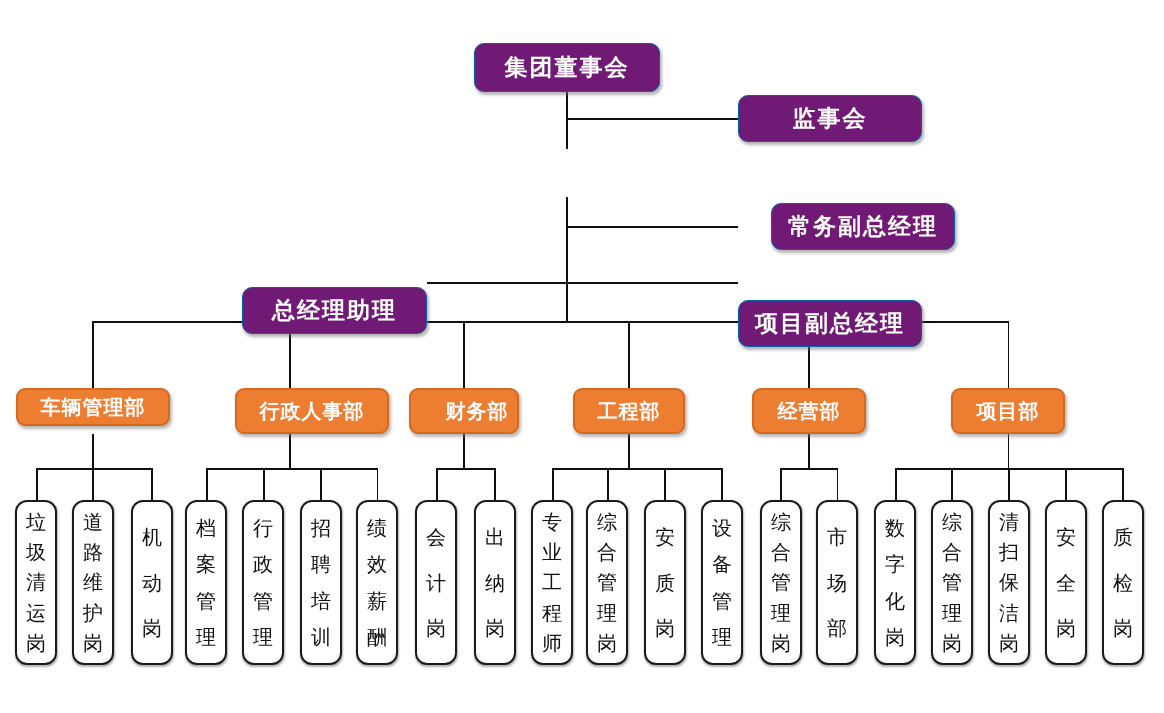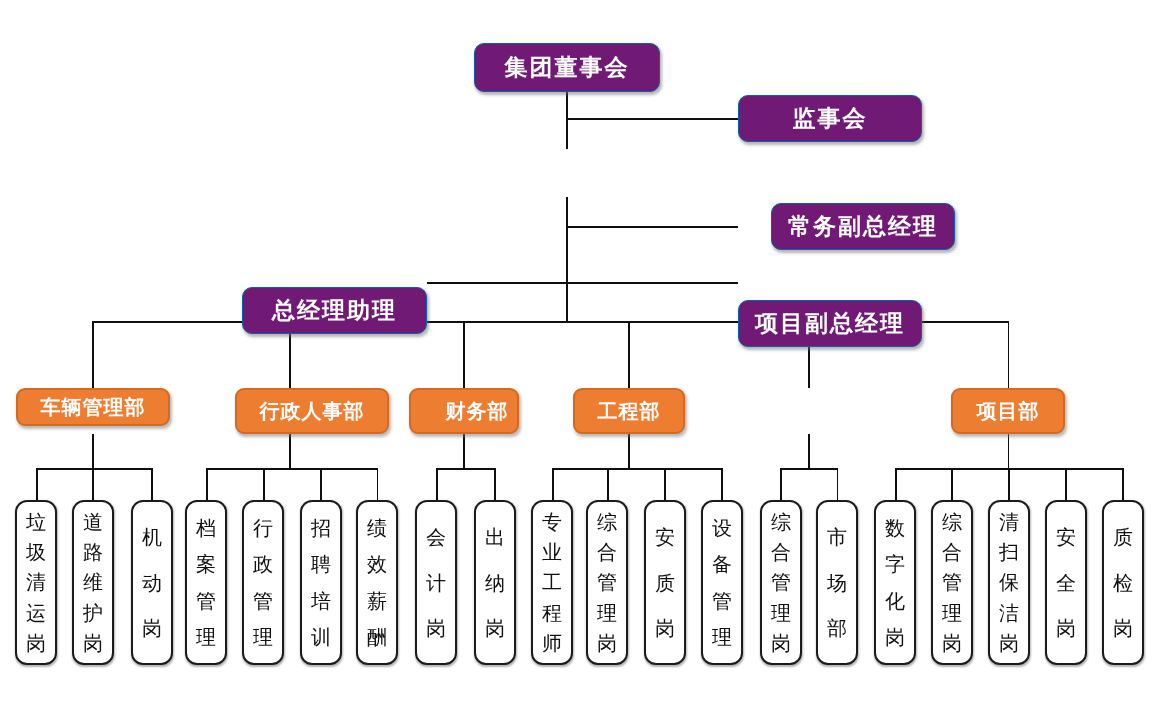--- a/index.html
+++ b/index.html
@@ -121,20 +121,21 @@
   <div class="bnode" style="left:474px;top:43px;width:186px;height:49px;">集团董事会</div>
   <div class="bnode" style="left:738px;top:95px;width:184px;height:47px;">监事会</div>
   <div class="bnode" style="left:738px;top:203px;width:184px;height:47px;margin-left:33px;">常务副总经理</div>
   <div class="bnode" style="left:242px;top:259px;width:185px;height:47px;margin-top:28px;">总经理助理</div>
   <div class="bnode" style="left:738px;top:260px;width:184px;height:47px;margin-top:40px;">项目副总经理</div>
 
   <div class="dnode" style="left:16px;top:388px;width:154px;height:38px;">车辆管理部</div>
   <div class="dnode" style="left:213px;top:388px;width:154px;height:46px;margin-left:22px;">行政人事部</div>
   <div class="dnode" style="left:409px;top:388px;width:110px;height:46px;padding-left:26px;">财务部</div>
   <div class="dnode" style="left:573px;top:388px;width:112px;height:46px;">工程部</div>
+  <div class="dnode" style="left:752px;top:388px;width:114px;height:46px;">经营部</div>
   <div class="dnode" style="left:951px;top:388px;width:114px;height:46px;">项目部</div>
 
   <div class="vbox" style="left:15px;">
       <div class="vtext">
         <span>垃</span>
         <span>圾</span>
         <span>清</span>
         <span>运</span>
         <span>岗</span>
       </div>

